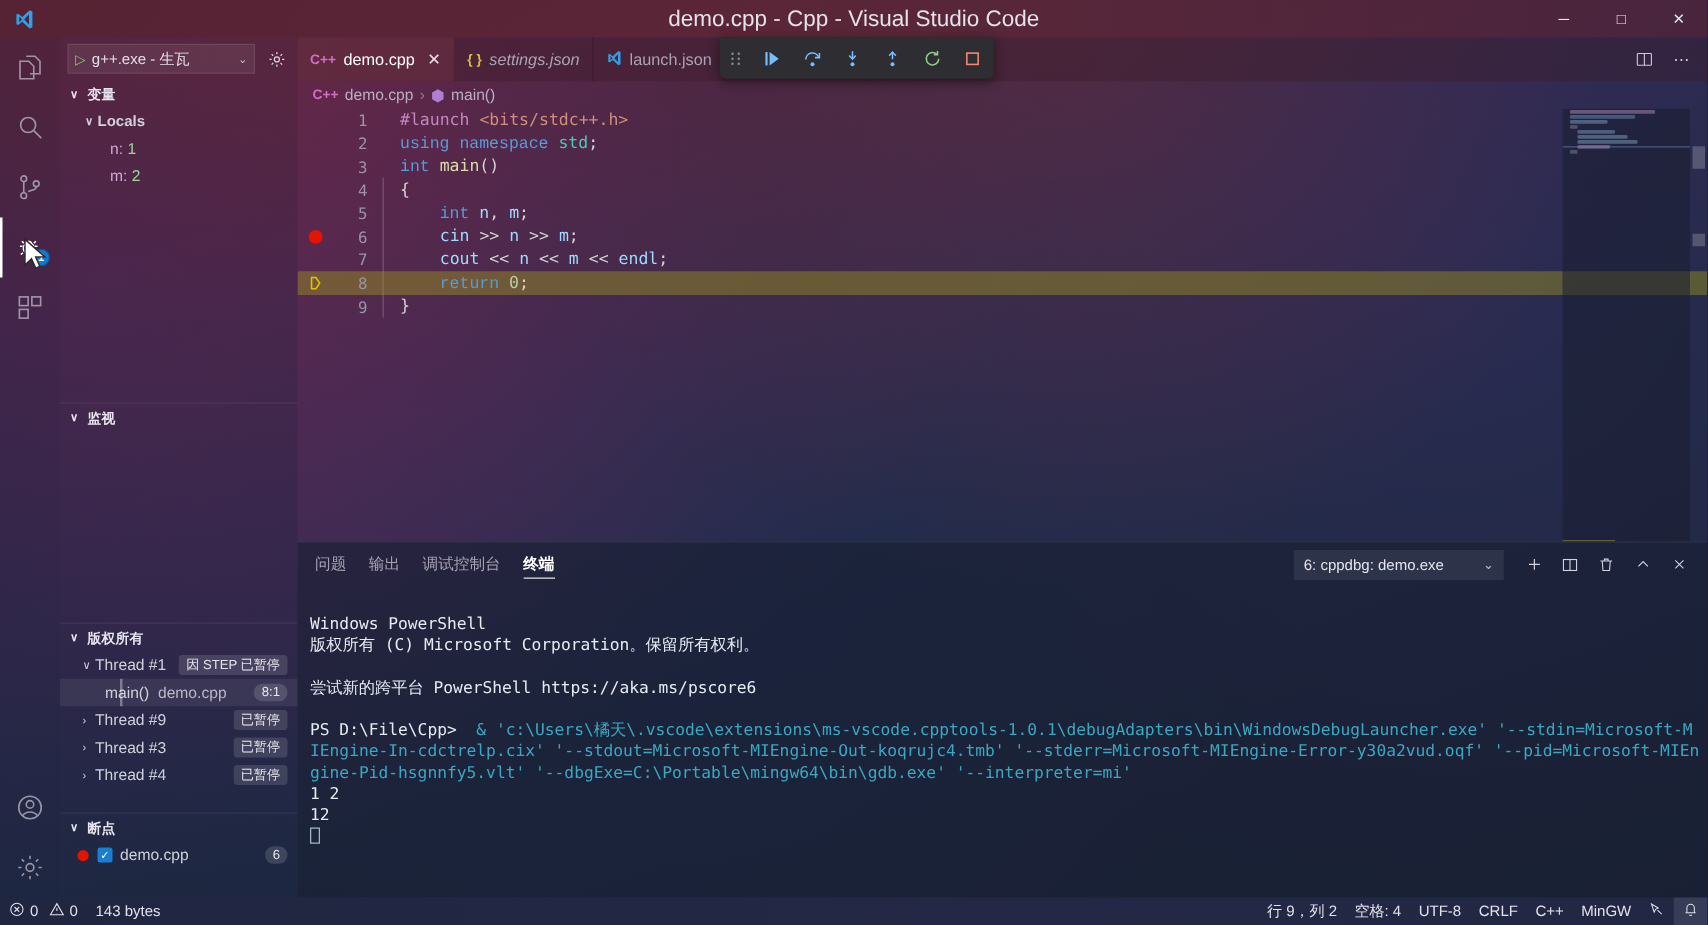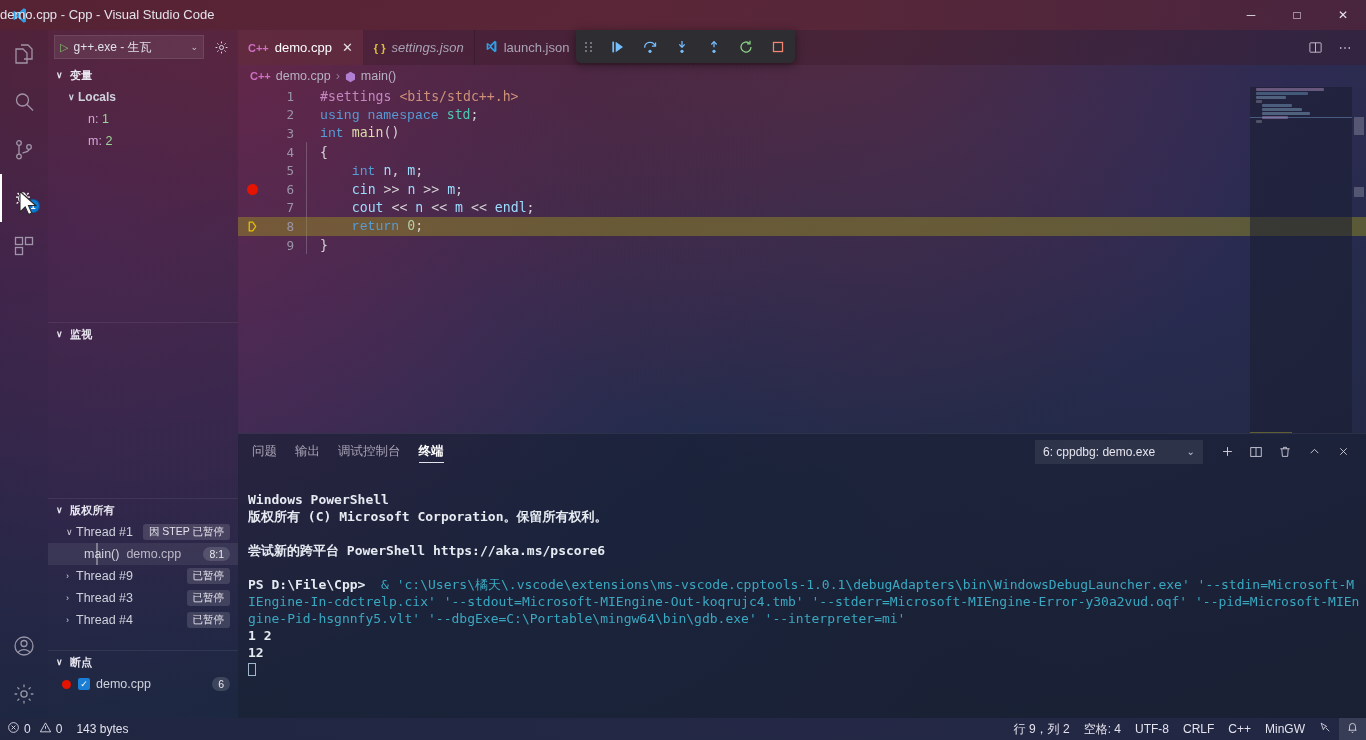--- a/index.html
+++ b/index.html
@@ -31,21 +31,21 @@
     -webkit-user-select:none;
   }
   .vscode-logo { width:38px; display:flex; align-items:center; justify-content:center; }
   .vscode-logo svg { width:17px; height:17px; }
   .menubar { display:flex; align-items:center; height:30px; }
   .menu-item {
     padding:0 9px; height:30px; line-height:30px; font-size:13px; color:#e8e6ef;
     white-space:nowrap; cursor:default;
   }
   .title-center {
-    position:absolute; left:0; right:0; font-size:13px;
+    position:absolute; left:0; right:0; text-align:center; font-size:18px;
     color:#e4e2ea; pointer-events:none; line-height:30px;
   }
   .winctl { margin-left:auto; display:flex; height:30px; z-index:3; }
   .winctl div {
     width:46px; height:30px; display:flex; align-items:center; justify-content:center;
     color:#e6e4ee; font-size:12px;
   }
 
   
   .activitybar {
@@ -210,21 +210,21 @@
   }
   .pbtn { width:26px; height:26px; display:flex; align-items:center; justify-content:center;
     color:#d6d2e0; cursor:pointer; font-size:14px; }
 
   .term-body {
     position:absolute; top:40px; left:10px; right:6px; bottom:2px;
     font-family:"DejaVu Sans Mono","Liberation Mono",monospace; font-size:13px;
     line-height:17px; color:#cfd6e4; overflow:hidden; white-space:pre-wrap; word-break:break-all;
   }
   .t-cyan { color:#3aa8c1; }
-  .t-white { color:#e6ebf2;font-weight:bold; }
+  .t-white { color:#e6ebf2; }
   .t-blank { height:17px; }
   .t-cursor { display:inline-block; width:8px; height:13px; border:1px solid #9fb6cc; vertical-align:-2px; }
 
   
   .statusbar {
     position:absolute; left:0; right:0; bottom:0; height:22px;
     display:flex; align-items:center;
     background:linear-gradient(90deg, rgba(32,38,64,0.92), rgba(36,40,70,0.92) 60%, rgba(34,40,68,0.92));
     font-size:12px; color:#e3e1ec;
   }
@@ -454,21 +454,21 @@
       <span class="bc-sym">⬢</span>
       <span>main()</span>
     </div>
 
     <div class="code-wrap">
       <div class="ind-guide" style="top:55px;height:112px"></div>
 
       <div class="code-line">
         <span class="gutter-glyph"></span>
         <span class="ln">1</span>
-        <span class="ctext"><span class="k-pre">#settings</span><span> </span><span class="k-inc">&lt;bits/stdc++.h&gt;</span></span>
+        <span class="ctext"><span class="k-pre">#launch</span><span> </span><span class="k-inc">&lt;bits/stdc++.h&gt;</span></span>
       </div>
 
       <div class="code-line">
         <span class="gutter-glyph"></span>
         <span class="ln">2</span>
         <span class="ctext"><span class="k-kw">using</span><span> </span><span class="k-kw">namespace</span><span> </span><span class="k-ns">std</span><span class="k-punct">;</span></span>
       </div>
 
       <div class="code-line">
         <span class="gutter-glyph"></span>

